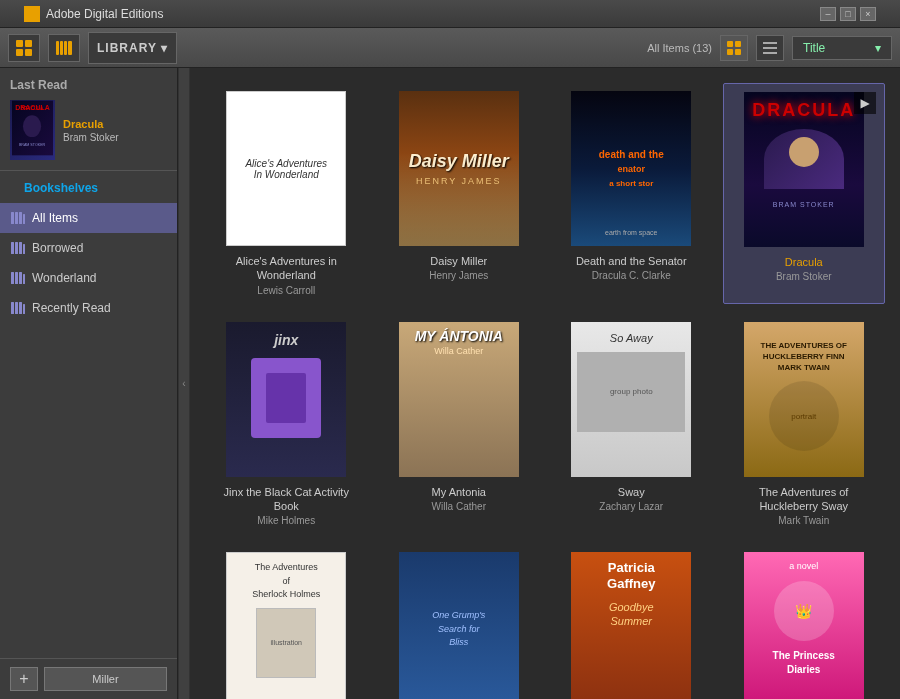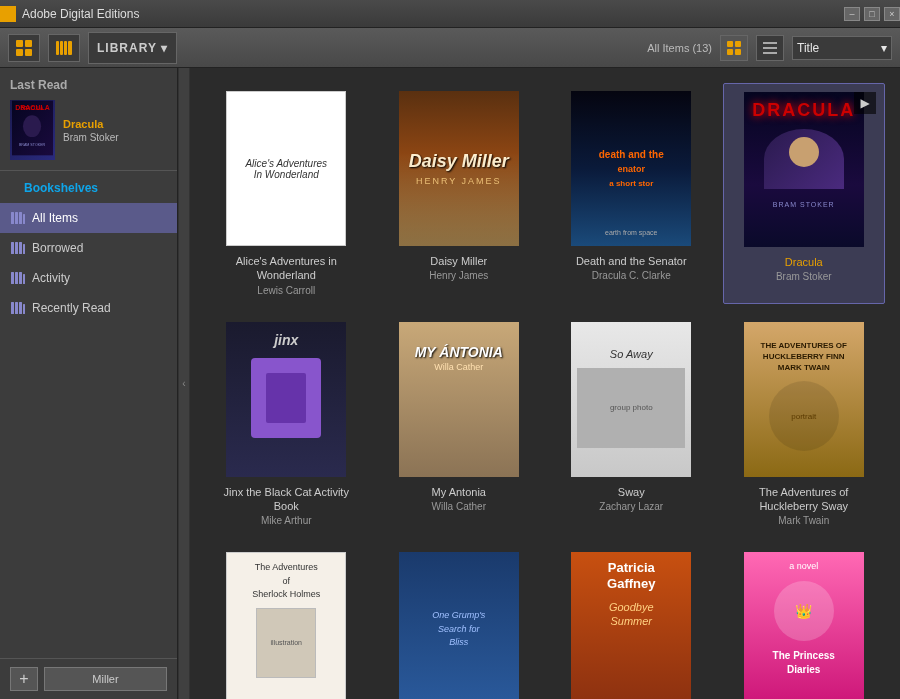--- a/index.html
+++ b/index.html
@@ -14,21 +14,21 @@
       display: flex;
       flex-direction: column;
     }
 
     
     #title-bar {
       height: 28px;
       background: linear-gradient(to bottom, #4a4a4a, #3a3a3a);
       display: flex;
       align-items: center;
-      padding: 0 0;
+      padding: 0 24px;
       border-bottom: 1px solid #222;
       justify-content: space-between;
     }
     #title-bar-left {
       display: flex;
       align-items: center;
       gap: 6px;
     }
     #app-icon {
       width: 16px;
@@ -112,23 +112,23 @@
       align-items: center;
       justify-content: center;
     }
     .grid-list-btn.active { background: #555; }
     #sort-dropdown {
       display: flex;
       align-items: center;
       gap: 4px;
       background: #3a3a3a;
       border: 1px solid #666;
-      padding: 4px 4px;
-      cursor: pointer;
-      color: #e5e5e5;
+      padding: 4px 10px;
+      cursor: pointer;
+      color: #86efac;
       font-size: 12px;
       min-width: 100px;
     }
 
     
     #main {
       display: flex;
       flex: 1;
       overflow: hidden;
     }
@@ -472,21 +472,21 @@
 
       <div class="shelf-item">
         <div class="shelf-icon">
           <svg class="shelf-icon-svg" viewBox="0 0 14 14" fill="#8888cc">
             <rect x="0" y="1" width="3" height="12" rx="0.5"></rect>
             <rect x="4" y="1" width="3" height="12" rx="0.5"></rect>
             <rect x="8" y="1" width="3" height="12" rx="0.5"></rect>
             <rect x="12" y="3" width="2" height="10" rx="0.5"></rect>
           </svg>
         </div>
-        <span>Activity</span>
+        <span>Wonderland</span>
       </div>
 
       <div class="shelf-item">
         <div class="shelf-icon">
           <svg class="shelf-icon-svg" viewBox="0 0 14 14" fill="#8888cc">
             <rect x="0" y="1" width="3" height="12" rx="0.5"></rect>
             <rect x="4" y="1" width="3" height="12" rx="0.5"></rect>
             <rect x="8" y="1" width="3" height="12" rx="0.5"></rect>
             <rect x="12" y="3" width="2" height="10" rx="0.5"></rect>
           </svg>
@@ -558,37 +558,37 @@
       <div class="book-cell">
         <div class="book-cover" style="background:linear-gradient(180deg,#1a1a2e,#2a2a4e);">
           <div class="cover-text-overlay" style="justify-content:flex-start;padding-top:10px;">
             <div style="font-size:14px;color:#ccc;font-style:italic;font-weight:bold;">jinx</div>
             <div style="width:70px;height:80px;background:#8855cc;border-radius:4px;margin-top:10px;position:relative;display:flex;align-items:center;justify-content:center;">
               <div style="width:40px;height:50px;background:#6633aa;border-radius:2px;"></div>
             </div>
           </div>
         </div>
         <div class="book-title-label">Jinx the Black Cat Activity Book</div>
-        <div class="book-author-label">Mike Arthur</div>
+        <div class="book-author-label">Mike Holmes</div>
       </div>
 
       <div class="book-cell">
         <div class="book-cover" style="background:linear-gradient(180deg,#c8a878,#8B7355);">
-          <div class="cover-text-overlay" style="justify-content:flex-start;padding-top:22px;">
+          <div class="cover-text-overlay" style="justify-content:flex-start;padding-top:6px;">
             <div style="font-size:14px;color:#fff;font-style:italic;font-weight:bold;text-shadow:1px 1px 2px #000;">MY ÁNTONIA</div>
             <div style="font-size:9px;color:#ffe0b0;margin-top:2px;">Willa Cather</div>
           </div>
         </div>
         <div class="book-title-label">My Antonia</div>
         <div class="book-author-label">Willa Cather</div>
       </div>
 
       <div class="book-cell">
         <div class="book-cover" style="background:linear-gradient(180deg,#e8e8e8,#c8c8c8);">
-          <div class="cover-text-overlay" style="justify-content:flex-start;padding-top:26px;">
+          <div class="cover-text-overlay" style="justify-content:flex-start;padding-top:10px;">
             <div style="font-size:11px;color:#333;font-style:italic;">So Away</div>
             <div style="width:100%;height:80px;background:#b0b0b0;margin-top:8px;display:flex;align-items:center;justify-content:center;">
               <div style="font-size:8px;color:#555;">group photo</div>
             </div>
           </div>
         </div>
         <div class="book-title-label">Sway</div>
         <div class="book-author-label">Zachary Lazar</div>
       </div>
 

